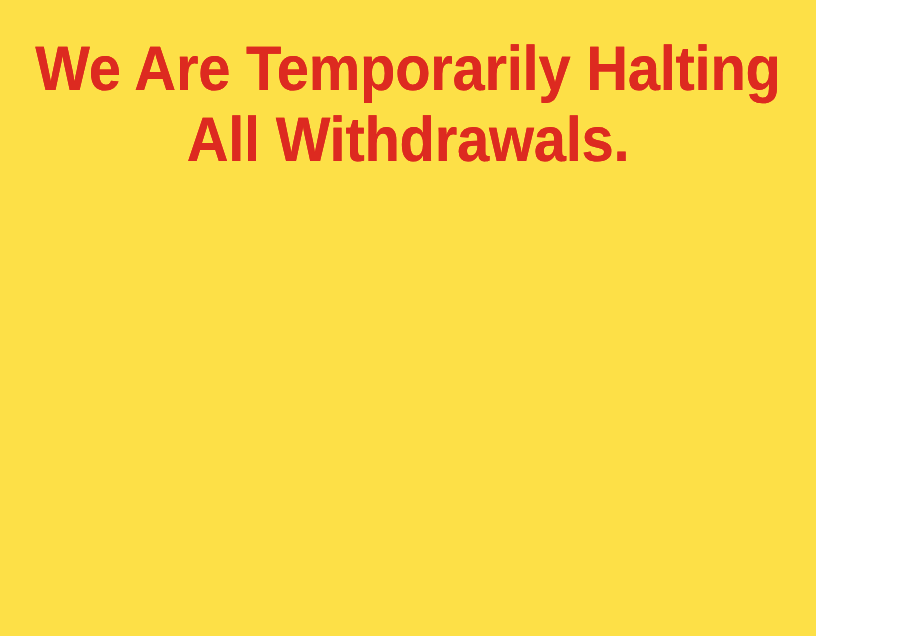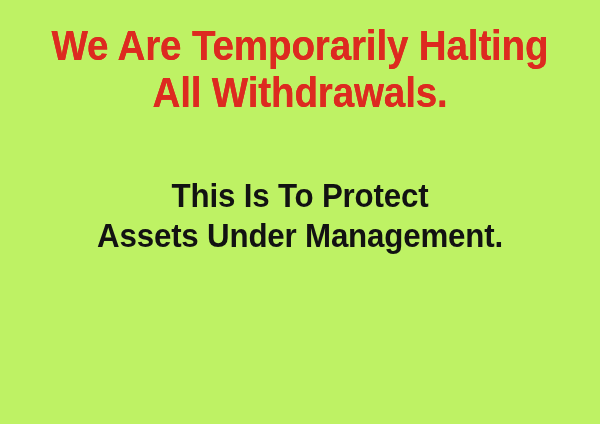--- a/index.html
+++ b/index.html
@@ -8,23 +8,23 @@
   }
   body {
     width: 600px;
     height: 424px;
     background: #ffffff;
     font-family: "Liberation Sans", sans-serif;
     overflow: hidden;
   }
 
   #notice-card {
-    width: 600px;
+    width: 544px;
     height: 424px;
-    background: #bef264;
+    background: #fde047;
     box-sizing: border-box;
     position: relative;
     display: flex;
     flex-direction: column;
     align-items: center;
   }
 
   .block {
     width: 100%;
     text-align: center;
@@ -75,19 +75,15 @@
 </head>
 <body>
 
 <div id="notice-card">
 
   <div class="block" id="headline-block">
     <span class="line">We Are Temporarily Halting</span>
     <span class="line">All Withdrawals.</span>
   </div>
 
-  <div class="block" id="explanation-block">
-    <span class="line">This Is To Protect</span>
-    <span class="line">Assets Under Management.</span>
-  </div>
 
 
 </div>
 
 </body></html>

